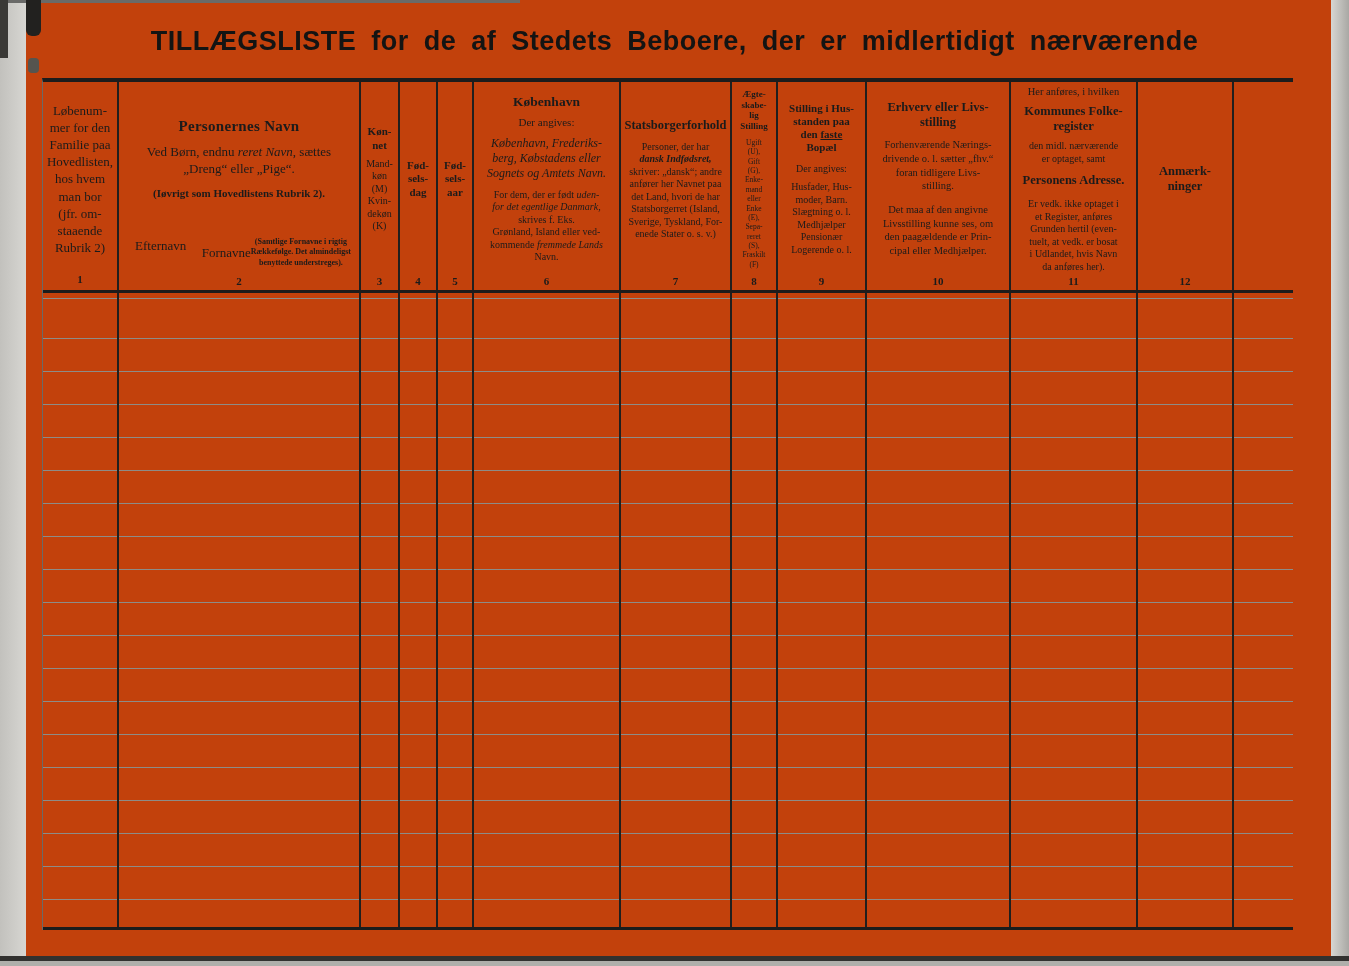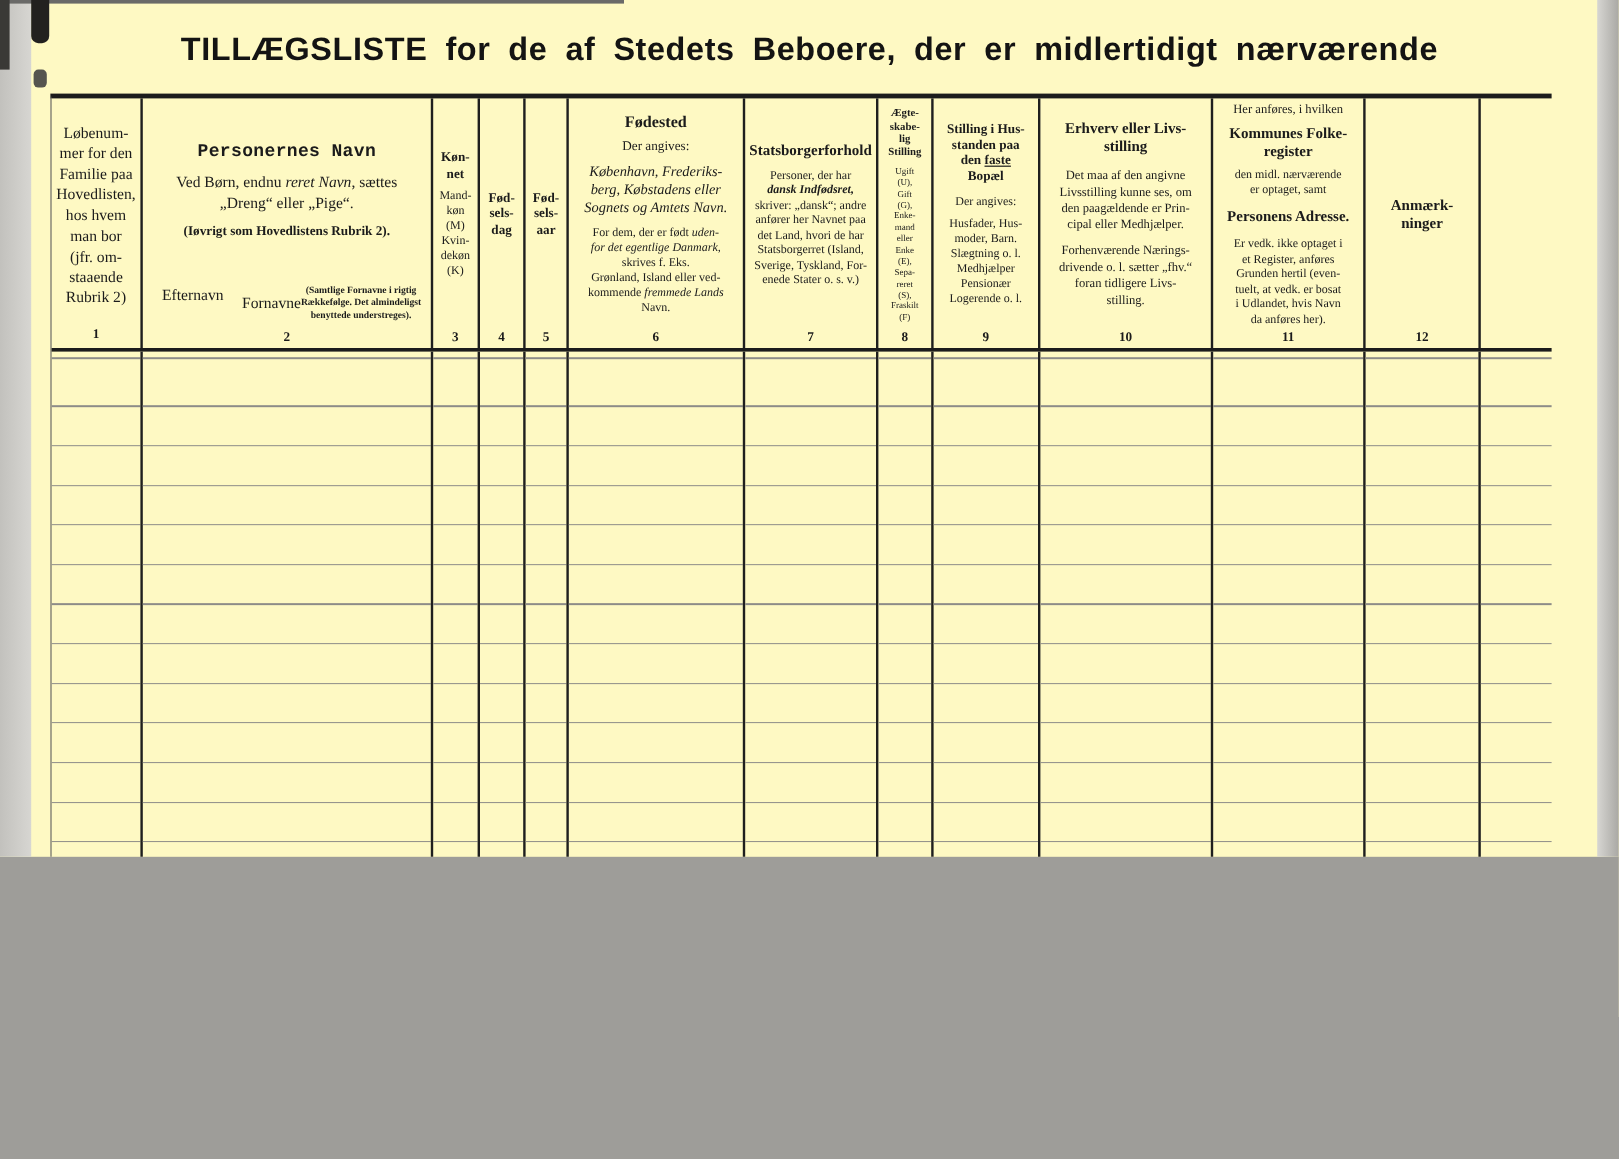--- a/index.html
+++ b/index.html
@@ -1,17 +1,17 @@
 <!DOCTYPE html>
 <html><head>
 <meta charset="utf-8">
 <style>
   html,body{margin:0;padding:0;}
   body{background:#9e9d99;font-family:"Liberation Serif","DejaVu Serif",serif;}
-  #scan{position:relative;width:1349px;height:714px;background:#fef9c3;overflow:hidden;color:#1b1b1b;}
+  #scan{position:relative;width:1349px;height:966px;background:#c2410c;overflow:hidden;color:#1b1b1b;}
   
   .edge-left{position:absolute;left:0;top:0;width:26px;height:966px;background:linear-gradient(to right,#c2c1bd,#d7d6d2);}
   .edge-right{position:absolute;right:0;top:0;width:18px;height:966px;background:linear-gradient(to right,#d7d6d2,#a9a8a4);}
   .edge-top{position:absolute;left:0;top:0;width:520px;height:3px;background:#6a6a68;}
   .blob1{position:absolute;left:26px;top:0;width:15px;height:36px;background:#22211f;border-radius:0 0 6px 6px;}
   .blob2{position:absolute;left:28px;top:58px;width:11px;height:15px;background:#55544f;border-radius:4px;}
   .blob3{position:absolute;left:0;top:0;width:8px;height:58px;background:#3a3936;}
   .edge-bottom-line{position:absolute;left:0;top:956px;width:1349px;height:5px;background:#32312f;}
   .edge-bottom{position:absolute;left:0;top:961px;width:1349px;height:5px;background:#b0afab;}
 
@@ -30,21 +30,21 @@
   .w1{width:76px}.w2{width:242px}.w3{width:39px}.w4{width:38px}.w5{width:36px}
   .w6{width:147px}.w7{width:111px}.w8{width:46px}.w9{width:89px}.w10{width:144px}
   .w11{width:127px}.w12{width:96px}.w13{width:59px;border-right:none;}
   .num{position:absolute;bottom:3px;left:0;width:100%;text-align:center;font-size:11px;font-weight:bold;}
   .ml{white-space:pre-line;}
   .b{font-weight:bold;}
   .i{font-style:italic;}
   .u{text-decoration:underline;}
   .fs13{font-size:13px;line-height:1.32;}
   .fs12{font-size:12px;line-height:1.25;}
-  .t15{font-size:15px;font-weight:bold;letter-spacing:.3px;font-family:Liberation Mono, monospace;}
+  .t15{font-size:15px;font-weight:bold;letter-spacing:.3px;}
   .t13{font-size:13.5px;font-weight:bold;}
   .t12{font-size:12.5px;font-weight:bold;}
   .t11{font-size:11px;font-weight:bold;line-height:1.2;}
   .s11{font-size:11px;line-height:1.25;}
   .s10{font-size:10px;line-height:1.25;}
   .s105{font-size:10.5px;line-height:1.3;}
   .s8{font-size:8px;line-height:1.3;}
   .t9{font-size:9px;font-weight:bold;line-height:1.2;}
   .s75{font-size:7.5px;line-height:1.25;}
   .gap6{margin-top:6px;}.gap8{margin-top:8px;}.gap10{margin-top:10px;}
@@ -131,21 +131,21 @@
       </div>
 
       <div class="cell w5">
         <div class="t11 ml">Fød-
 sels-
 aar</div>
         <div class="num">5</div>
       </div>
 
       <div class="cell w6">
-        <div class="t13">Fødested</div>
+        <div class="t13">København</div>
         <div class="s11 gap6">Der angives:</div>
         <div class="fs12 i ml gap6">København, Frederiks-
 berg, Købstadens eller
 Sognets og Amtets Navn.</div>
         <div class="s10 ml gap8"><span>For dem, der er født </span><span class="i">uden-
 for det egentlige Danmark,</span><span>
 skrives f. Eks.
 Grønland, Island eller ved-
 kommende </span><span class="i">fremmede Lands</span><span>
 Navn.</span></div>
@@ -198,28 +198,28 @@
 Slægtning o. l.
 Medhjælper
 Pensionær
 Logerende o. l.</div>
         <div class="num">9</div>
       </div>
 
       <div class="cell w10">
         <div class="t12 ml">Erhverv eller Livs-
 stilling</div>
+        <div class="s105 ml gap8">Forhenværende Nærings-
+drivende o. l. sætter „fhv.“
+foran tidligere Livs-
+stilling.</div>
         <div class="s105 ml gap10">Det maa af den angivne
 Livsstilling kunne ses, om
 den paagældende er Prin-
 cipal eller Medhjælper.</div>
-        <div class="s105 ml gap8">Forhenværende Nærings-
-drivende o. l. sætter „fhv.“
-foran tidligere Livs-
-stilling.</div>
         <div class="num">10</div>
       </div>
 
       <div class="cell w11">
         <div class="s105">Her anføres, i hvilken</div>
         <div class="t12 ml gap6">Kommunes Folke-
 register</div>
         <div class="s10 ml gap6">den midl. nærværende
 er optaget, samt</div>
         <div class="t12 gap8">Personens Adresse.</div>

